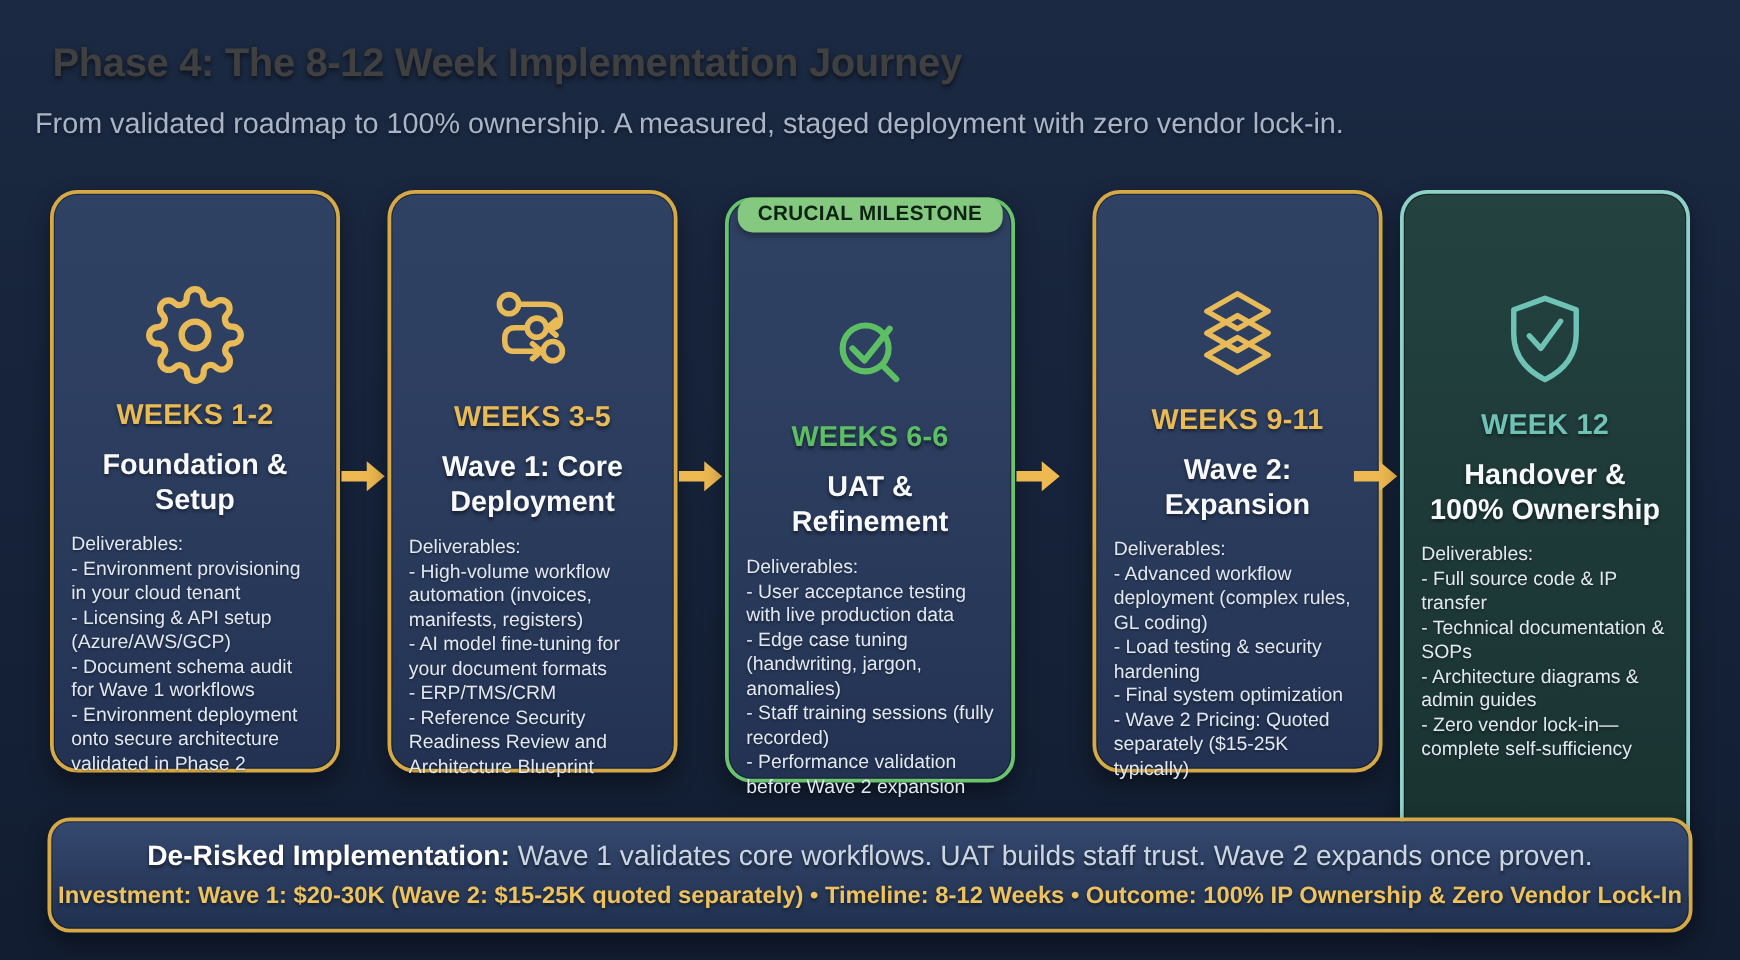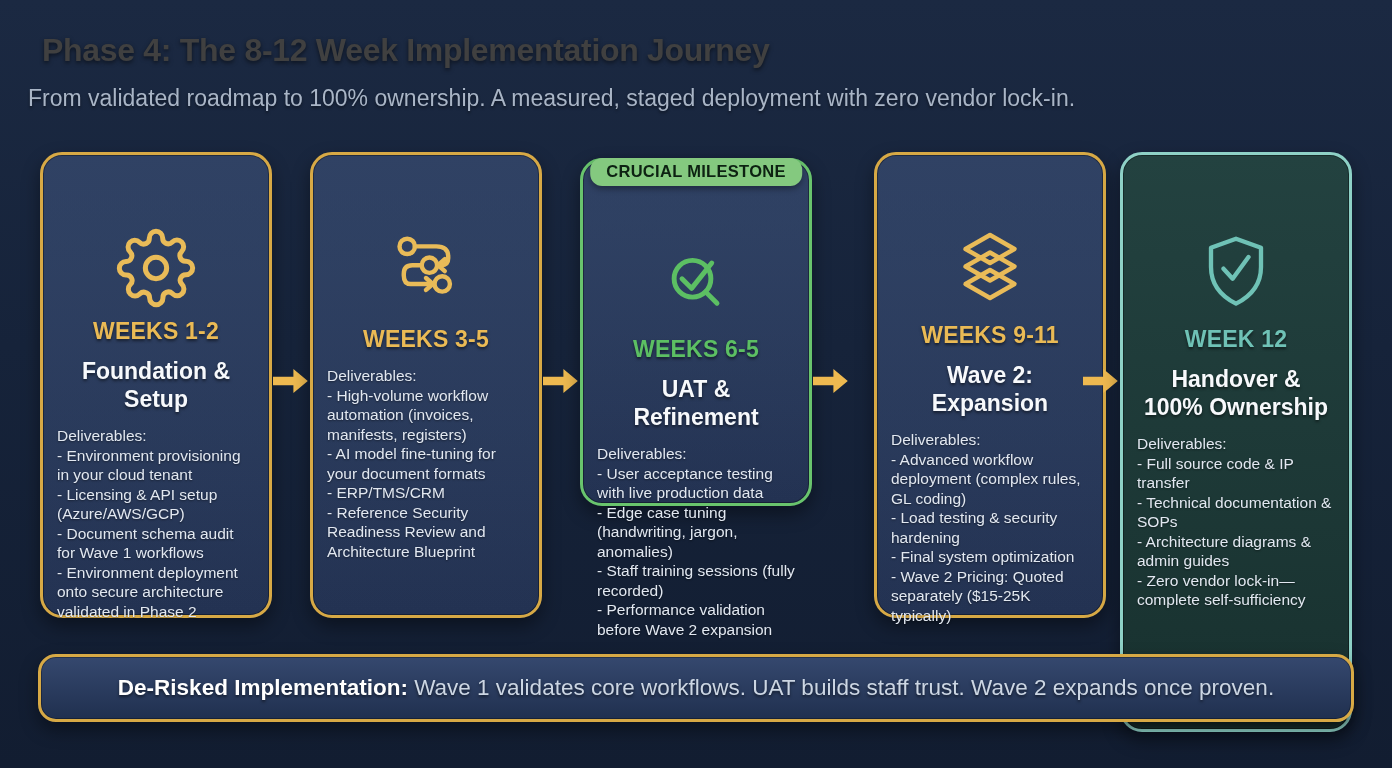--- a/index.html
+++ b/index.html
@@ -30,21 +30,21 @@
     background:linear-gradient(180deg,#31436699 , #24345600), linear-gradient(180deg,#2e4061,#233252);
     box-shadow:0 8px 18px rgba(0,0,0,.40), inset 0 0 0 1px rgba(0,0,0,.35);
   }
   .card.green  { border-color:#69c46d; }
   .card.teal   {
     border-color:#8ed1c6; height:580px;
     background:linear-gradient(180deg,#234240,#18312f);
   }
   .card-1 { left:40px; }
   .card-2 { left:310px; }
-  .card-3 { left:580px; top:158px; height:348px; }
+  .card-3 { left:580px; top:158px; height:468px;border-radius:21px; }
   .card-4 { left:874px; }
   .card-5 { left:1120px; }
 
   .card-inner {
     position:absolute; inset:0; padding:18px 14px 14px;
     display:flex; flex-direction:column; align-items:center;margin-top:45px;
   }
   .icon-wrap { height:88px; margin-top:10px; display:flex; align-items:center; justify-content:center; }
   .card.green .icon-wrap { margin-top:18px; height:84px; }
 
@@ -84,21 +84,21 @@
     box-shadow:0 3px 6px rgba(0,0,0,.35);
   }
 
   .flow-arrow { position:absolute; top:364px; width:36px; height:34px; }
   .arrow-1 { left:273px; }
   .arrow-2 { left:543px; }
   .arrow-3 { left:813px; }
   .arrow-4 { left:1083px; }
 
   .banner {
-    position:absolute; left:38px; top:654px; width:1316px; height:68px;
+    position:absolute; left:38px; top:654px; width:1316px; height:92px;
     border:3px solid #d7a945; border-radius:18px;
     background:linear-gradient(180deg,#35486e,#20304f);
     box-shadow:0 8px 18px rgba(0,0,0,.4), inset 0 0 0 1px rgba(0,0,0,.3);
     display:flex; flex-direction:column; align-items:center; justify-content:center;
   }
   .banner-line1 { font-size:22.5px; color:#ccd6e3; text-shadow:0 2px 3px rgba(0,0,0,.5); }
   .banner-line1 .highlight { color:#ffffff; font-weight:700; }
   .banner-line2 {
     margin-top:8px; font-size:19px; font-weight:700; color:#eec25c;
     text-shadow:0 2px 3px rgba(0,0,0,.5);
@@ -146,20 +146,22 @@
           <circle cx="13" cy="9" r="4.5"></circle>
           <path d="M17.5 9 H30 Q37 9 37 15 V16 Q37 20 33 20 H31.5"></path>
           <path d="M35 16.5 L31 20 L35 23.5"></path>
           <circle cx="26" cy="20" r="4.5"></circle>
           <path d="M21.5 20 H16 Q11 20 11 25 V26 Q11 31 15 31 H27.5"></path>
           <path d="M24 27.5 L28 31 L24 34.5"></path>
           <circle cx="33.5" cy="31" r="4.5"></circle>
         </svg>
       </div>
       <div class="weeks-label">WEEKS 3-5</div>
+      <div class="card-title">Wave 1: Core
+Deployment</div>
       <div class="deliverables">
         <span class="label">Deliverables:</span>
         <span class="items">- High-volume workflow automation (invoices, manifests, registers)
 - AI model fine-tuning for your document formats
 - ERP/TMS/CRM
 - Reference Security Readiness Review and Architecture Blueprint</span>
       </div>
     </div>
   </div>
 
@@ -170,21 +172,21 @@
   <div class="card green card-3">
     <div class="milestone-badge">CRUCIAL MILESTONE</div>
     <div class="card-inner">
       <div class="icon-wrap">
         <svg width="84" height="84" viewBox="0 0 48 48" fill="none" stroke="#5cbf63" stroke-width="2.8" stroke-linecap="round" stroke-linejoin="round">
           <circle cx="22" cy="21" r="10.5"></circle>
           <path d="M29.5 28.5 L36 35"></path>
           <path d="M16 21 L21.5 26.5 L33 12"></path>
         </svg>
       </div>
-      <div class="weeks-label">WEEKS 6-5</div>
+      <div class="weeks-label">WEEKS 6-6</div>
       <div class="card-title">UAT &amp;
 Refinement</div>
       <div class="deliverables">
         <span class="label">Deliverables:</span>
         <span class="items">- User acceptance testing with live production data
 - Edge case tuning (handwriting, jargon, anomalies)
 - Staff training sessions (fully recorded)
 - Performance validation before Wave 2 expansion</span>
       </div>
     </div>
@@ -239,15 +241,16 @@
 - Zero vendor lock-in—complete self-sufficiency</span>
       </div>
     </div>
     <div class="outcome-badge">GUARANTEED OUTCOME</div>
   </div>
 
   <div class="banner">
     <div class="banner-line1">
       <span class="highlight">De-Risked Implementation:</span><span> Wave 1 validates core workflows. UAT builds staff trust. Wave 2 expands once proven.</span>
     </div>
+    <div class="banner-line2">Investment: Wave 1: $20-30K (Wave 2: $15-25K quoted separately) • Timeline: 8-12 Weeks • Outcome: 100% IP Ownership &amp; Zero Vendor Lock-In</div>
   </div>
 
 </div>
 
 </body></html>

